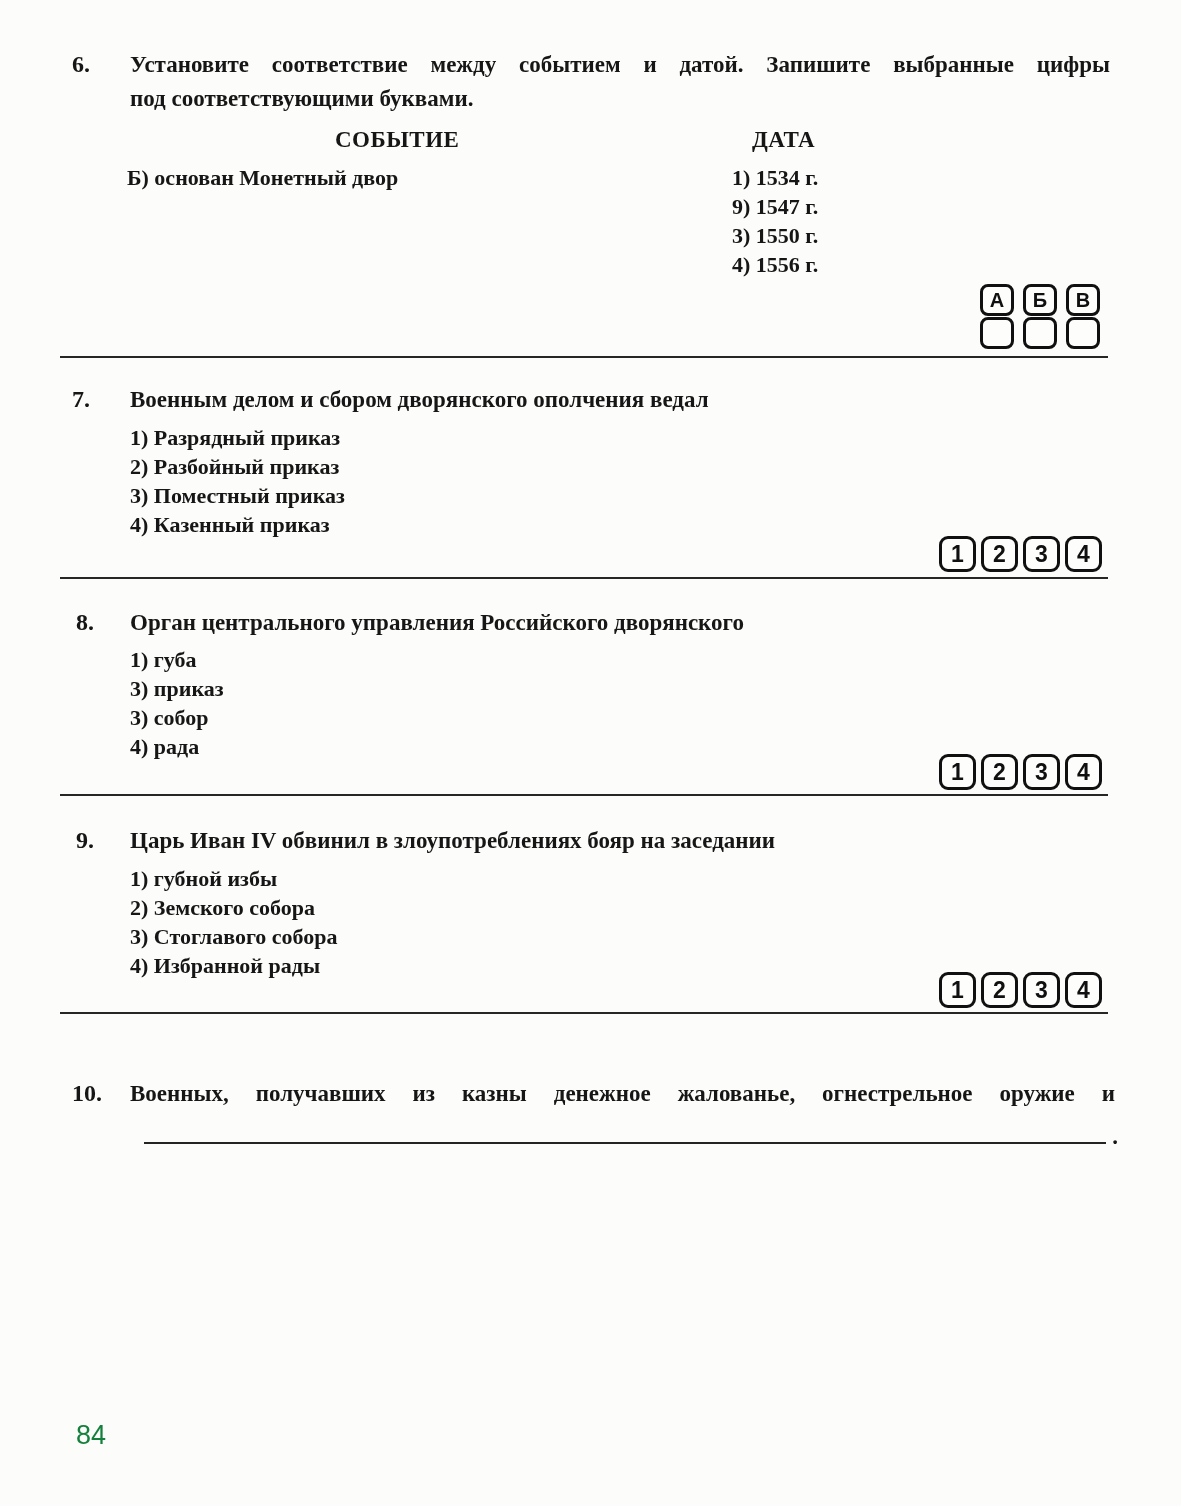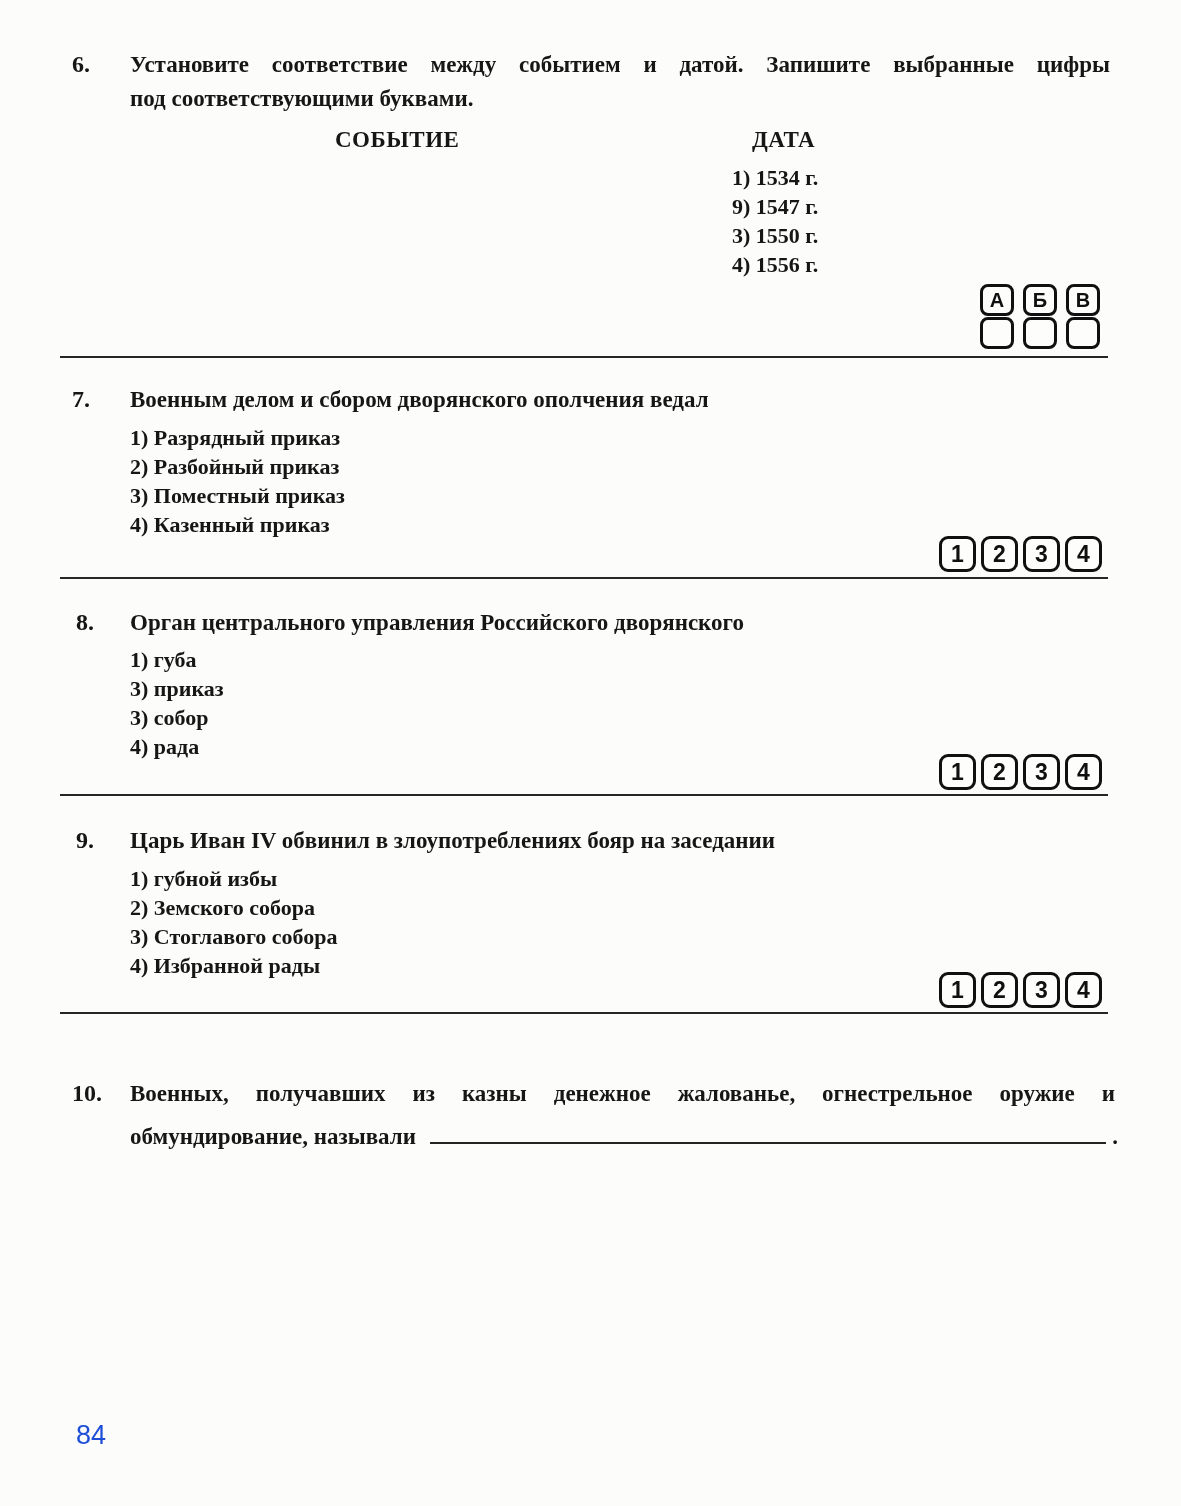--- a/index.html
+++ b/index.html
@@ -85,37 +85,38 @@
   }
   .blank {
     flex: 1;
     border-bottom: 2px solid #242424;
     margin: 0 6px 3px 14px;
     height: 1px;
   }
   .pagenum {
     font-family: "Liberation Sans", "DejaVu Sans", sans-serif;
     font-size: 27px;
-    color: #1d4ed8;
+    color: #15803d;
   }
 </style>
 </head>
 <body>
 
 <div class="page">
 
   <section>
     <div class="abs qnum" style="left:72px; top:48px;">6.</div>
     <div class="abs qline" style="left:130px; top:47px; width:980px;">Установите соответствие между событием и датой. Запишите выбранные цифры</div>
     <div class="abs qtitle" style="left:130px; top:82px;">под соответствующими буквами.</div>
 
     <div class="abs colhdr" style="left:335px; top:127px;">СОБЫТИЕ</div>
     <div class="abs colhdr" style="left:752px; top:127px;">ДАТА</div>
 
     <div class="abs optcol" style="left:127px; top:163px;">
+      <div>Б) основан Монетный двор</div>
     </div>
 
     <div class="abs optcol" style="left:732px; top:163px;text-align:center;">
       <div>1) 1534 г.</div>
       <div>9) 1547 г.</div>
       <div>3) 1550 г.</div>
       <div>4) 1556 г.</div>
     </div>
 
     <div class="abs" style="left:980px; top:284px;">
@@ -194,21 +195,20 @@
       <div class="nbox">4</div>
     </div>
   </section>
 
   <div class="rule" style="top:1012px;"></div>
 
   <section>
     <div class="abs qnum" style="left:72px; top:1077px;">10.</div>
     <div class="abs qline" style="left:130px; top:1076px; width:985px;">Военных, получавших из казны денежное жалованье, огнестрельное оружие и</div>
     <div class="abs fill-line" style="left:130px; top:1120px; width:988px;">
-      <span>обмундирование, называли</span>
       <span class="blank"></span>
       <span>.</span>
     </div>
   </section>
 
   <div class="abs pagenum" style="left:76px; top:1420px;">84</div>
 
 </div>
 
 </body></html>

